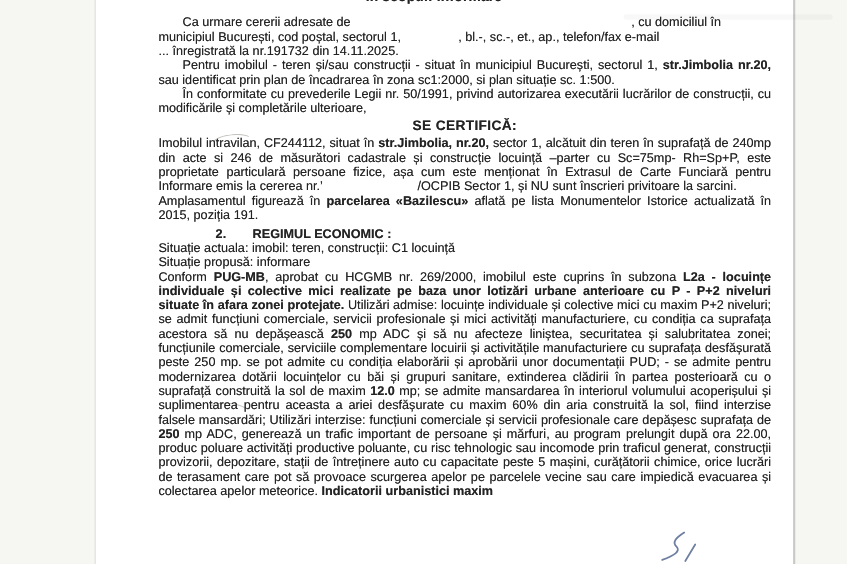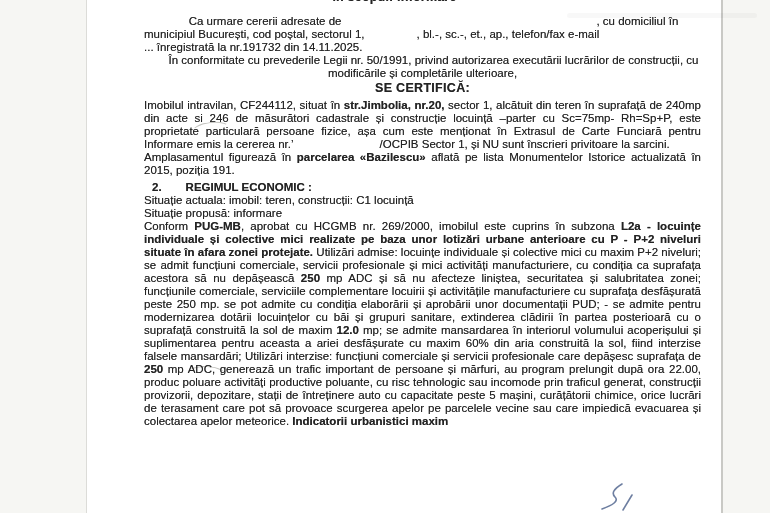--- a/index.html
+++ b/index.html
@@ -23,25 +23,25 @@
     text-shadow:0 0 .5px rgba(45,45,45,.65);
   }
   .scope{
     position:absolute;top:-9px;left:0;width:100%;
     text-align:center;font-weight:bold;font-size:12.5px;
     transform:translateX(-28px);
     letter-spacing:.2px;
   }
   .blk{margin:0;}
   .just{text-align:justify;}
-  .indent{text-indent:22px;text-align:center;}
+  .indent{text-indent:22px;}
   .line{white-space:nowrap;}
   .center{text-align:center;font-size:12.5px;letter-spacing:.3px;}
   .head{padding-left:8px;}
-  .mt4{margin-top:4px;}
+  .mt4{margin-top:4px;margin-left:44px;}
   .se{margin-top:2px;margin-bottom:4px;}
   .b{font-weight:bold;}
   .gap{display:inline-block;height:1px;}
   .arc{
     position:absolute;width:38px;height:16px;
     border:1.5px solid transparent;border-top-color:#c3c3bf;
     border-radius:50%;
   }
   .arc1{left:104px;top:122px;transform:rotate(-7deg);}
   .arc2{left:100px;top:366px;transform:rotate(4deg);}
@@ -58,20 +58,21 @@
   <div class="smudge"></div>
   <div class="arc arc1"></div>
   <div class="arc arc2"></div>
 
   <div class="content" style="color: rgb(35, 35, 35);">
     <div class="scope">în scopul: informare</div>
     <div>
         <div class="blk line indent"><span>Ca urmare cererii adresate de</span><span class="gap" style="width: 255px;"></span><span>, cu domiciliul în</span></div>
         <div class="blk line"><span>municipiul București, cod poștal, sectorul 1,</span><span class="gap" style="width: 52px;"></span><span>, bl.-, sc.-, et., ap., telefon/fax  e-mail</span></div>
         <div class="blk line"><span>... înregistrată la nr.191732 din 14.11.2025.</span></div>
+        <div class="blk just indent"><span>Pentru imobilul - teren și/sau construcții - situat în municipiul București, sectorul  1,  </span><span class="b">str.Jimbolia nr.20,</span><span>  sau identificat prin plan de încadrarea în zona sc1:2000, si plan situație  sc. 1:500.</span></div>
         <div class="blk just indent"><span>În conformitate cu prevederile Legii nr. 50/1991, privind autorizarea executării lucrărilor de construcții, cu modificările și completările ulterioare,</span></div>
         <div class="blk center se"><span class="b">SE CERTIFICĂ:</span></div>
         <div class="blk just"><span>Imobilul intravilan, CF244112, situat  în  </span><span class="b">str.Jimbolia, nr.20,</span><span> sector 1, alcătuit din teren în suprafață de 240mp din acte si 246 de măsurători cadastrale și construcție locuință –parter cu Sc=75mp- Rh=Sp+P,  este proprietate particulară persoane fizice, așa cum este menționat în Extrasul de Carte Funciară pentru Informare emis la cererea nr.’</span><span class="gap" style="width: 86px;"></span><span>/OCPIB Sector 1, și NU sunt înscrieri privitoare la sarcini.</span></div>
         <div class="blk just"><span>Amplasamentul figurează în </span><span class="b">parcelarea «Bazilescu»</span><span> aflată pe lista Monumentelor Istorice actualizată în 2015, poziția 191.</span></div>
         <div class="blk head mt4"><span class="b">2.</span><span class="gap" style="width: 24px;"></span><span class="b">REGIMUL ECONOMIC :</span></div>
         <div class="blk line"><span>Situație actuala: imobil:  teren, construcții: C1 locuință</span></div>
         <div class="blk line"><span>Situație propusă: informare</span></div>
         <div class="blk just"><span>Conform </span><span class="b">PUG-MB</span><span>, aprobat cu HCGMB nr. 269/2000, imobilul este cuprins în subzona </span><span class="b">L2a - locuințe individuale și colective mici realizate pe baza unor lotizări urbane anterioare  cu P - P+2 niveluri situate în afara zonei protejate.</span><span> Utilizări admise: locuințe individuale și colective mici cu maxim P+2 niveluri; se admit funcțiuni comerciale, servicii profesionale și mici activități manufacturiere, cu condiția ca suprafața acestora să nu depășească </span><span class="b">250</span><span> mp ADC  și să nu afecteze liniștea, securitatea și salubritatea zonei; funcțiunile comerciale, serviciile complementare locuirii și activitățile manufacturiere cu suprafața desfășurată peste 250 mp. se pot admite cu condiția elaborării și aprobării unor documentații PUD; - se admite pentru modernizarea dotării locuințelor cu băi și grupuri sanitare, extinderea clădirii în partea posterioară cu o suprafață construită la sol de maxim </span><span class="b">12.0</span><span> mp; se admite mansardarea în interiorul volumului acoperișului și suplimentarea pentru aceasta a ariei desfășurate cu maxim 60% din aria construită la sol, fiind interzise falsele mansardări; Utilizări interzise: funcțiuni comerciale și servicii profesionale care depășesc suprafața de </span><span class="b">250</span><span> mp ADC, generează un trafic important de persoane și mărfuri, au program prelungit după ora 22.00, produc poluare activități productive poluante, cu risc tehnologic sau incomode prin traficul generat, construcții provizorii, depozitare, stații de întreținere auto cu capacitate peste 5 mașini, curățătorii chimice, orice lucrări de terasament care pot să provoace scurgerea apelor pe parcelele vecine sau care impiedică evacuarea și colectarea apelor meteorice. </span><span class="b">Indicatorii urbanistici maxim</span></div>
       </div>
   </div>

